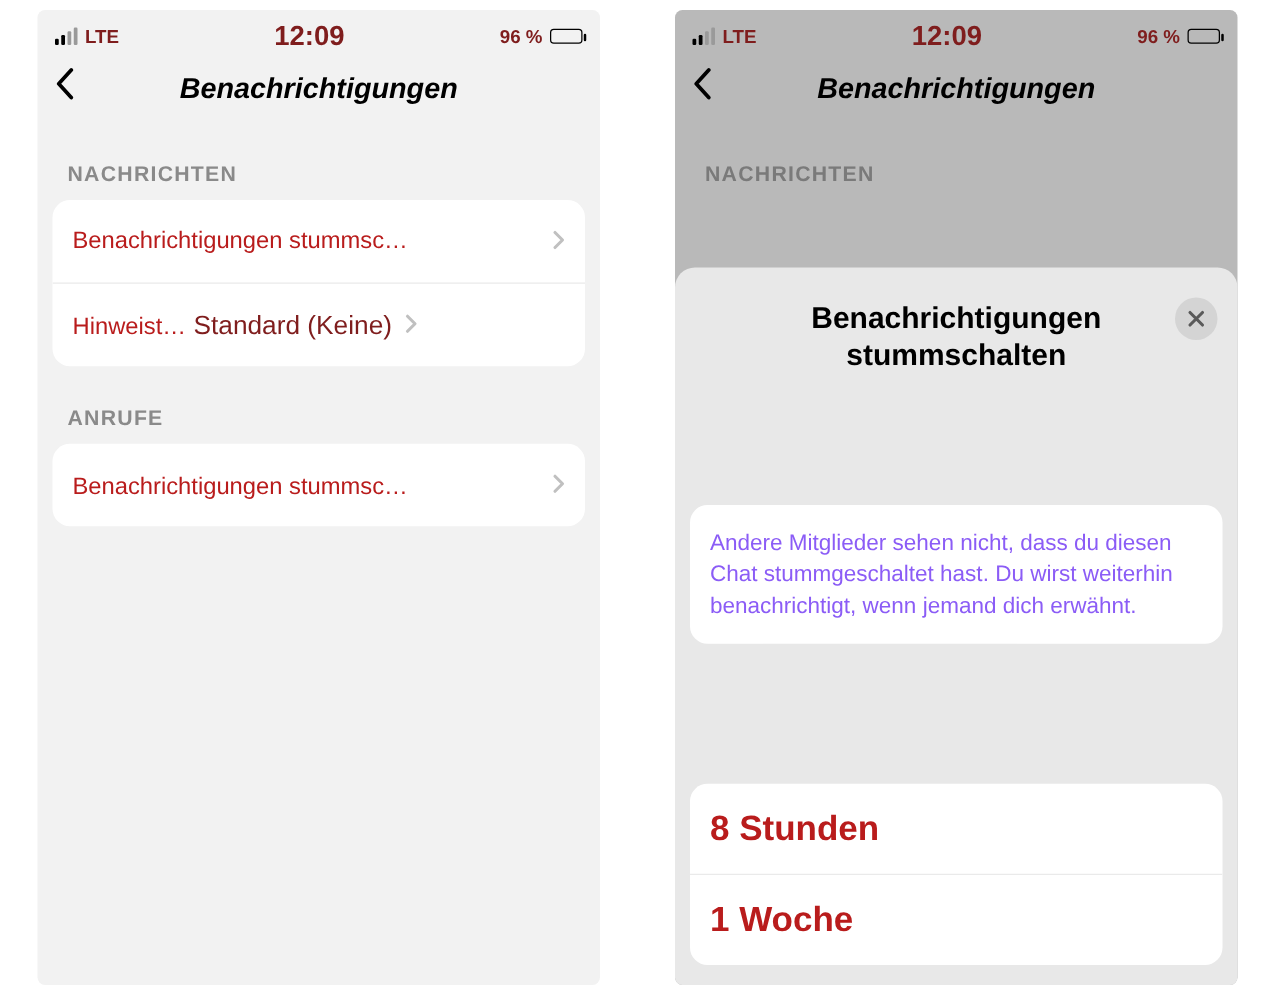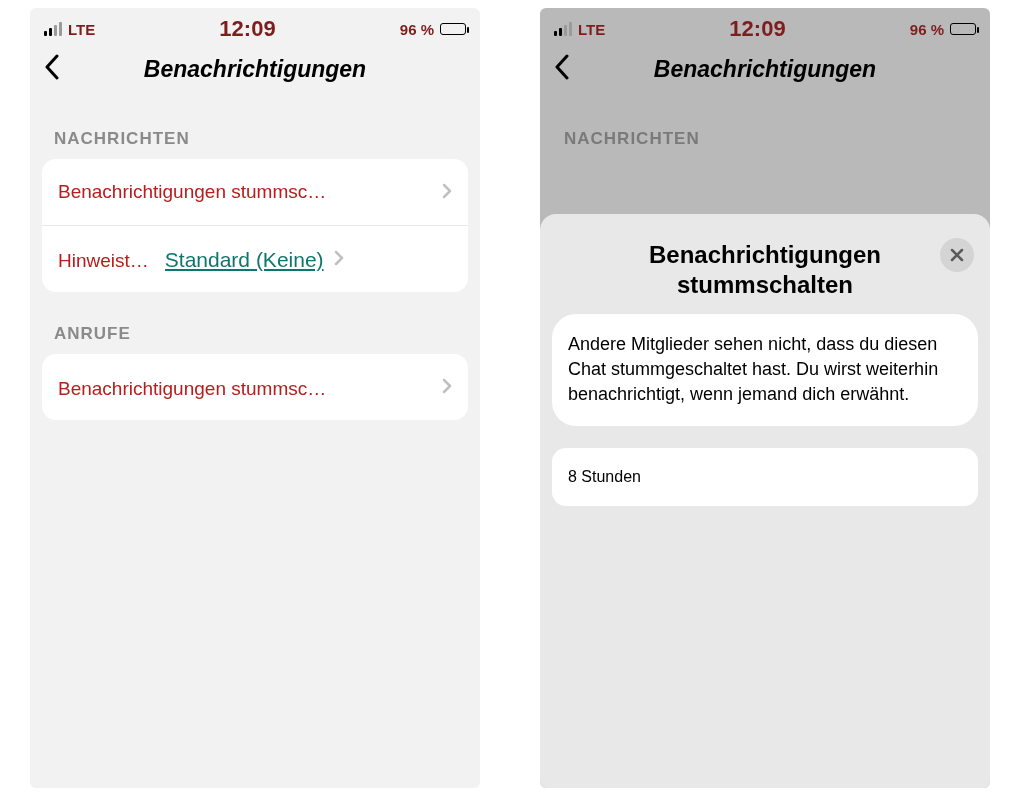--- a/index.html
+++ b/index.html
@@ -111,28 +111,27 @@
   }
   .row:last-child { border-bottom:none;align-items:flex-end; }
   .row .label {
     flex:1;
     white-space:nowrap;
     overflow:hidden;
     text-overflow:ellipsis;
     color:#b91c1c;
   }
   .row .value {
-    color:#0f766e;
+    color:#7f1d1d;
     font-size:21px;
-    margin-left:16px;
+    margin-left:6px;
     max-width:55%;
     white-space:nowrap;
     overflow:hidden;
     text-overflow:ellipsis;
-    text-decoration:underline;
   }
   .row .label.short {
     flex:0 0 auto;
     max-width: 100px;
   }
   .chevron {
     color:#c0c0c0;
     font-size:22px;
     margin-left:10px;
   }
@@ -140,20 +139,21 @@
   .sheet {
     position:absolute;
     left:0; right:0; bottom:0;
     top:206px;
     background:#e8e8e8;
     border-top-left-radius:16px;
     border-top-right-radius:16px;
     padding: 20px 12px 16px 12px;
     display:flex;
     flex-direction:column;
+    justify-content:space-between;
   }
   .sheet-header {
     display:flex;
     align-items:center;
     justify-content:center;
     position:relative;
     padding: 6px 44px 14px 44px;
   }
   .sheet-title {
     font-size:24px;
@@ -170,38 +170,39 @@
     display:flex;
     align-items:center;
     justify-content:center;
     font-size:18px;
     font-weight:700;
     color:#5a5a5a;
     cursor:pointer;
   }
   .sheet .info-card {
     background:#fff;
-    border-radius:24px;
+    border-radius:14px;
     padding:18px 16px;
     font-size:18px;
     line-height:1.4;
-    color:#000000;
+    color:#8b5cf6;
     margin-bottom:22px;
   }
   .sheet .options-card {
     background:#fff;
     border-radius:14px;
     overflow:hidden;
   }
   .sheet .option {
     padding:20px 16px;
-    font-size:16px;
+    font-size:28px;
     border-bottom:1px solid #eaeaea;
     cursor:pointer;
-    color:#000000;
+    color:#b91c1c;
+    font-weight:bold;
   }
   .sheet .option:last-child { border-bottom:none; }
 </style>
 </head>
 <body>
 
 <div class="phone">
 
   <div class="status-bar">
     <div class="status-left">
@@ -303,16 +304,17 @@
         <svg width="14" height="14" viewBox="0 0 14 14">
             <path d="M2 2 L12 12 M12 2 L2 12" stroke="#5a5a5a" stroke-width="2.5" stroke-linecap="round"></path>
           </svg>
       </div>
     </div>
 
     <div class="info-card">Andere Mitglieder sehen nicht, dass du diesen Chat stummgeschaltet hast. Du wirst weiterhin benachrichtigt, wenn jemand dich erwähnt.</div>
 
     <div class="options-card">
       <div class="option">8 Stunden</div>
+      <div class="option">1 Woche</div>
     </div>
   </div>
 
 </div>
 
 </body></html>

